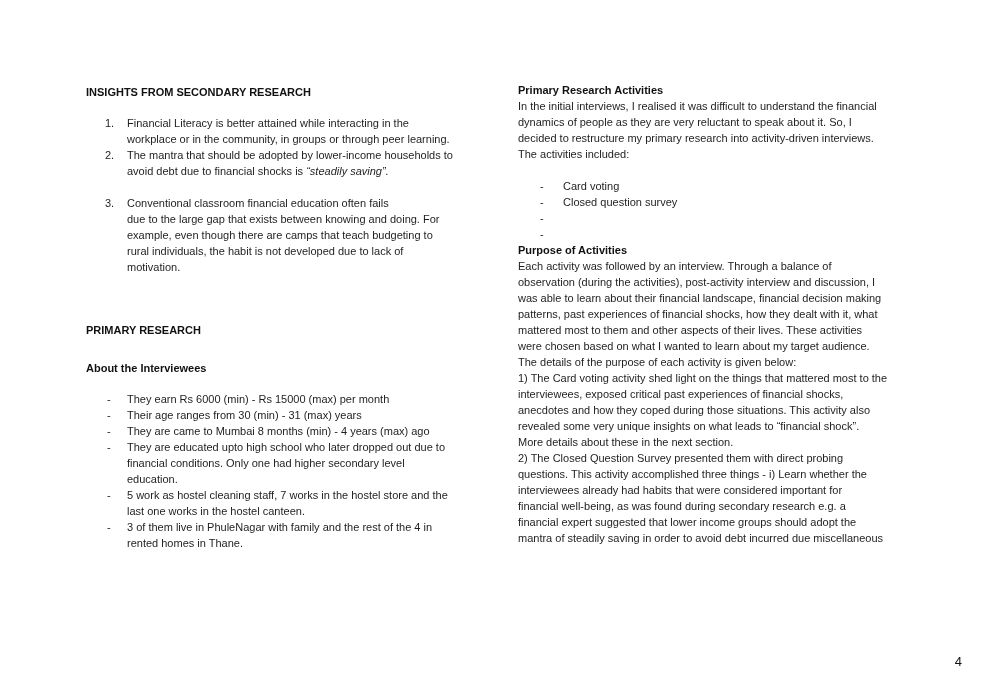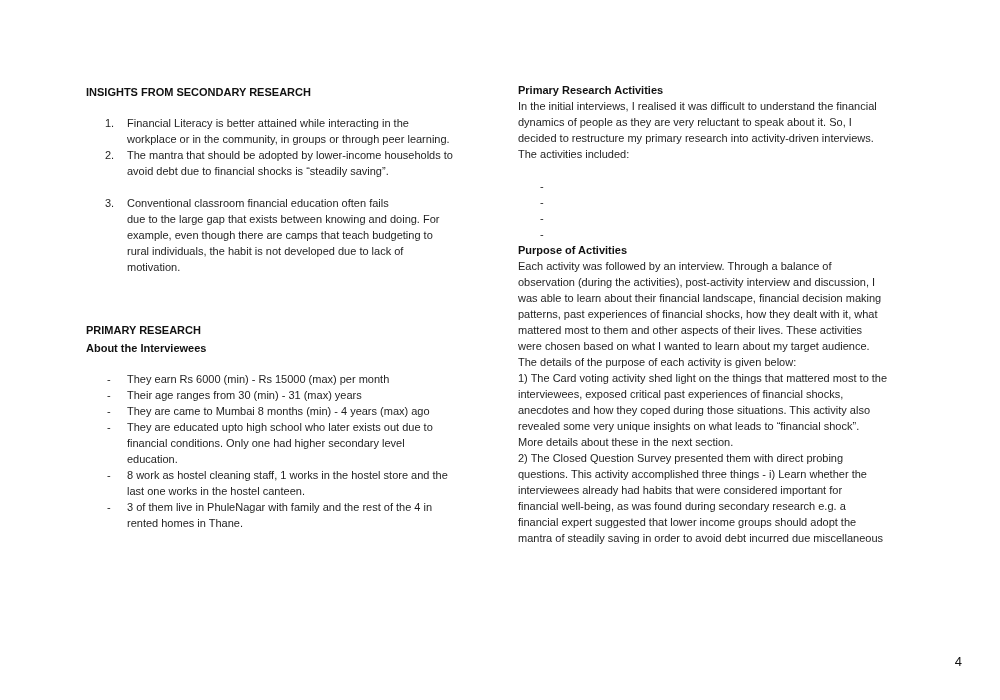--- a/index.html
+++ b/index.html
@@ -32,36 +32,36 @@
     color: #111111;
   }
 
   
   .numlist { margin: 15px 0 0 0; padding: 0; list-style: none; }
   .numlist li { display: flex; padding-left: 19px; }
   .numlist li .num { flex: 0 0 22px; }
   .numlist li .body { flex: 1 1 auto; }
   .numlist li.gap-above { margin-top: 16px; }
 
-  .italic { }
+  .italic { font-style: italic; }
 
   
   .dashlist { margin: 0; padding: 0; list-style: none; }
   .dashlist li { display: flex; }
   #left-col .dashlist { margin-top: 15px; }
   #left-col .dashlist li { padding-left: 21px; }
   #left-col .dashlist li .dash { flex: 0 0 20px; }
   #right-col .dashlist { margin-top: 16px; }
   #right-col .dashlist li { padding-left: 22px; }
   #right-col .dashlist li .dash { flex: 0 0 23px; }
   .dashlist li .body { flex: 1 1 auto; }
 
   .mt16 { }
   .mt47 { margin-top: 47px; }
-  .mt17 { margin-top: 2px; }
+  .mt17 { margin-top: 22px; }
 
   #page-number {
     position: absolute;
     right: 38px;
     bottom: 30px;
     font-size: 13px;
     line-height: 16px;
     color: #111111;
   }
 </style>
@@ -106,50 +106,52 @@
       <li>
         <span class="dash">-</span>
         <span class="body pre">Their age ranges from 30 (min) - 31 (max) years</span>
       </li>
       <li>
         <span class="dash">-</span>
         <span class="body pre">They are came to Mumbai 8 months (min) - 4 years (max) ago</span>
       </li>
       <li>
         <span class="dash">-</span>
-        <span class="body pre">They are educated upto high school who later exists out due to
+        <span class="body pre">They are educated upto high school who later dropped out due to
 financial conditions. Only one had higher secondary level
 education.</span>
       </li>
       <li>
         <span class="dash">-</span>
-        <span class="body pre">8 work as hostel cleaning staff, 1 works in the hostel store and the
+        <span class="body pre">5 work as hostel cleaning staff, 7 works in the hostel store and the
 last one works in the hostel canteen.</span>
       </li>
       <li>
         <span class="dash">-</span>
         <span class="body pre">3 of them live in PhuleNagar with family and the rest of the 4 in
 rented homes in Thane.</span>
       </li>
     </ul>
   </div>
 
   <div id="right-col" class="col">
     <h2>Primary Research Activities</h2>
     <div class="pre">In the initial interviews, I realised it was difficult to understand the financial
 dynamics of people as they are very reluctant to speak about it. So, I
 decided to restructure my primary research into activity-driven interviews.
 The activities included:</div>
 
     <ul class="dashlist">
       <li>
         <span class="dash">-</span>
+        <span class="body">Card voting</span>
       </li>
       <li>
         <span class="dash">-</span>
+        <span class="body">Closed question survey</span>
       </li>
       <li>
         <span class="dash">-</span>
       </li>
       <li>
         <span class="dash">-</span>
       </li>
     </ul>
 
     <h2 class="mt16">Purpose of Activities</h2>

